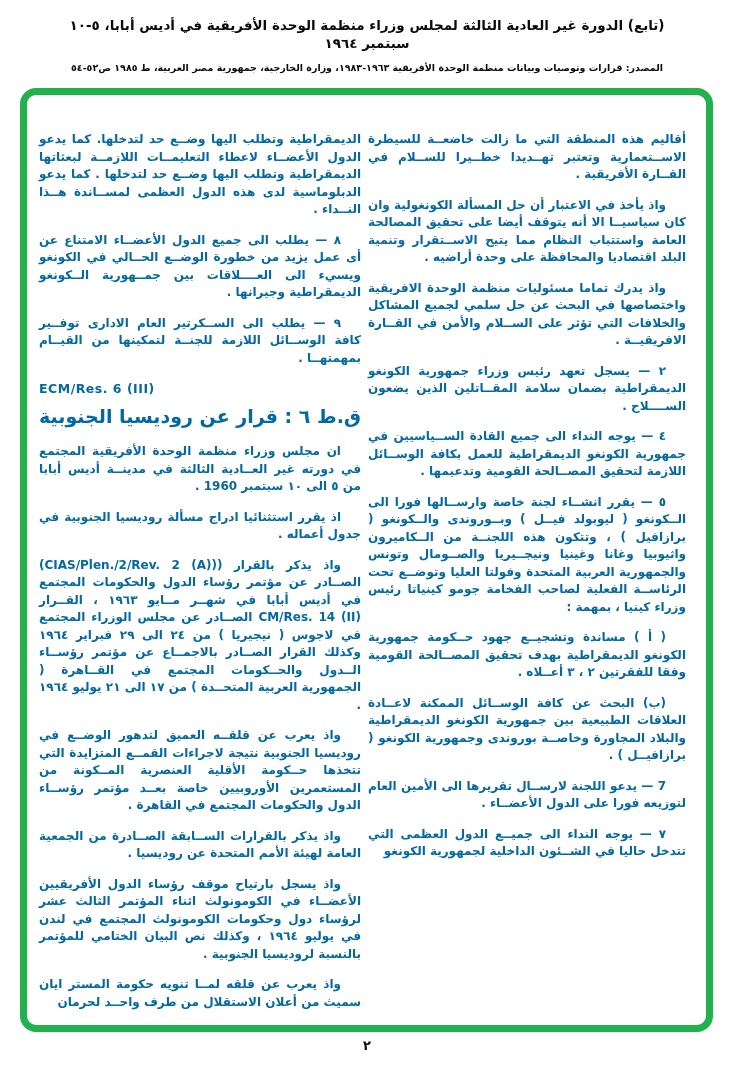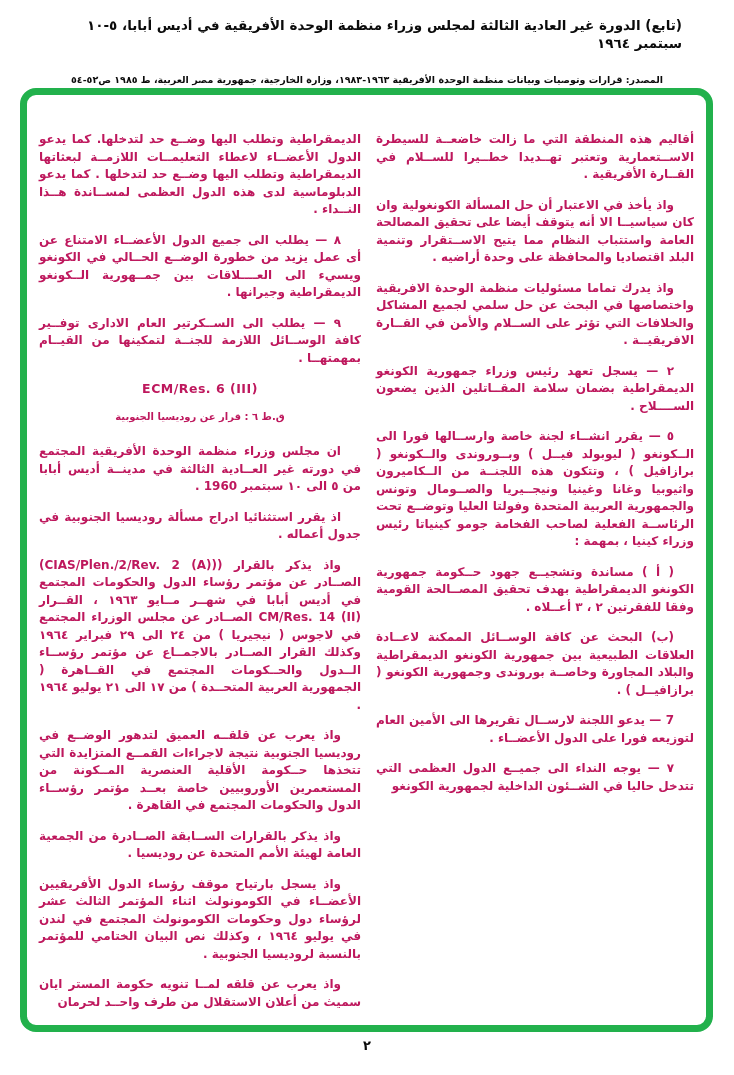--- a/index.html
+++ b/index.html
@@ -1,53 +1,54 @@
 <!DOCTYPE html>
 <html lang="ar"><head>
 <meta charset="utf-8">
 <style>
   html,body{margin:0;padding:0;}
   body{
     width:734px;height:1075px;position:relative;background:#ffffff;
     font-family:"DejaVu Sans", sans-serif;color:#0b0b0b;overflow:hidden;
   }
   .header{position:absolute;top:16px;left:0;right:0;text-align:center;direction:rtl;}
-  .header .h1{font-size:13.5px;font-weight:bold;letter-spacing:0;line-height:18px;padding:0 52px;text-align:right;}
-  .header .h2{font-size:9.5px;font-weight:bold;margin-top:22px;padding:0 70px;}
+  .header .h1{font-size:13.5px;font-weight:bold;letter-spacing:0;line-height:18px;padding:0 52px;}
+  .header .h2{font-size:9.5px;font-weight:bold;margin-top:10px;padding:0 70px;}
   .frame{
     position:absolute;left:20px;top:88px;width:693px;height:944px;
     border:7px solid #22b14c;border-radius:16px;box-sizing:border-box;background:#fff;
   }
   .col{
     position:absolute;top:36px;direction:rtl;text-align:justify;
-    font-size:12px;font-weight:bold;line-height:17.5px;color:#be185d;
+    font-size:12px;font-weight:bold;line-height:17.5px;color:#0369a1;
   }
-  .col-right{right:12px;width:318px;}
+  .col-right{right:20px;width:318px;}
   .col-left{left:12px;width:322px;}
   .col p{margin:0 0 13px 0;}
   p.indent{text-indent:20px;}
-  p.latin{direction:ltr;text-align:center;font-size:12.5px;margin:2px 0 10px 0;letter-spacing:0.5px;}
-  p.headline{text-align:center;font-size:10px;margin:2px 0 18px 0;}
+  p.latin{direction:ltr;text-align:left;font-size:12.5px;margin:2px 0 10px 0;letter-spacing:0.5px;}
+  p.headline{text-align:center;font-size:19px;margin:2px 0 18px 0;}
   .pagenum{position:absolute;top:1038px;left:0;right:0;text-align:center;font-size:13px;font-weight:bold;}
 </style>
 </head>
 <body>
 
 <div class="header">
   <div class="h1">(تابع)  الدورة غير العادية الثالثة لمجلس وزراء منظمة الوحدة الأفريقية في أديس أبابا، ٥-١٠ سبتمبر ١٩٦٤</div>
   <div class="h2">المصدر: قرارات وتوصيات وبيانات منظمة الوحدة الأفريقية ١٩٦٣-١٩٨٣، وزارة الخارجية، جمهورية مصر العربية، ط ١٩٨٥ ص٥٢-٥٤</div>
 </div>
 
 <div class="frame">
 
   <div class="col col-right">
     <p>أقاليم هذه المنطقة التي ما زالت خاضعــة للسيطرة الاســتعمارية وتعتبر تهــديدا خطــيرا للســلام في القــارة الأفريقية .</p>
     <p class="indent">واذ يأخذ في الاعتبار أن حل المسألة الكونغولية وان كان سياسيــا الا أنه يتوقف أيضا على تحقيق المصالحة العامة واستتباب النظام مما يتيح الاســتقرار وتنمية البلد اقتصاديا والمحافظة على وحدة أراضيه .</p>
     <p class="indent">واذ يدرك تماما مسئوليات منظمة الوحدة الافريقية واختصاصها في البحث عن حل سلمي لجميع المشاكل والخلافات التي تؤثر على الســلام والأمن في القــارة الافريقيــة .</p>
     <p class="indent">٢ — يسجل تعهد رئيس وزراء جمهورية الكونغو الديمقراطية بضمان سلامة المقــاتلين الذين يضعون الســــلاح .</p>
+    <p class="indent">٤ — يوجه النداء الى جميع القادة الســياسيين في جمهورية الكونغو الديمقراطية للعمل بكافة الوســائل اللازمة لتحقيق المصــالحة القومية وتدعيمها .</p>
     <p class="indent">٥ — يقرر انشــاء لجنة خاصة وارســالها فورا الى الــكونغو ( ليوبولد فيــل ) وبــوروندى والــكونغو ( برازافيل ) ، وتتكون هذه اللجنــة من الــكاميرون واثيوبيا وغانا وغينيا ونيجــيريا والصــومال وتونس والجمهورية العربية المتحدة وفولتا العليا وتوضــع تحت الرئاســة الفعلية لصاحب الفخامة جومو كينياتا رئيس وزراء كينيا ، بمهمة :</p>
     <p class="indent">( أ ) مساندة وتشجيــع جهود حــكومة جمهورية الكونغو الديمقراطية بهدف تحقيق المصــالحة القومية وفقا للفقرتين ٢ ، ٣ أعــلاه .</p>
     <p class="indent">(ب) البحث عن كافة الوســائل الممكنة لاعــادة العلاقات الطبيعية بين جمهورية الكونغو الديمقراطية والبلاد المجاورة وخاصــة بوروندى وجمهورية الكونغو ( برازافيــل ) .</p>
     <p class="indent">7 — يدعو اللجنة لارســال تقريرها الى الأمين العام لتوزيعه فورا على الدول الأعضــاء .</p>
     <p class="indent">٧ — يوجه النداء الى جميــع الدول العظمى التي تتدخل حاليا في الشــئون الداخلية لجمهورية الكونغو</p>
   </div>
 
   <div class="col col-left">
     <p>الديمقراطية وتطلب اليها وضــع حد لتدخلها. كما يدعو الدول الأعضــاء لاعطاء التعليمــات اللازمــة لبعثاتها الديمقراطية وتطلب اليها وضــع حد لتدخلها . كما يدعو الدبلوماسية لدى هذه الدول العظمى لمســاندة هــذا النــداء .</p>
     <p class="indent">٨ — يطلب الى جميع الدول الأعضــاء الامتناع عن أى عمل يزيد من خطورة الوضــع الحــالي في الكونغو ويسيء الى العــــلاقات بين جمــهورية الــكونغو الديمقراطية وجيرانها .</p>

